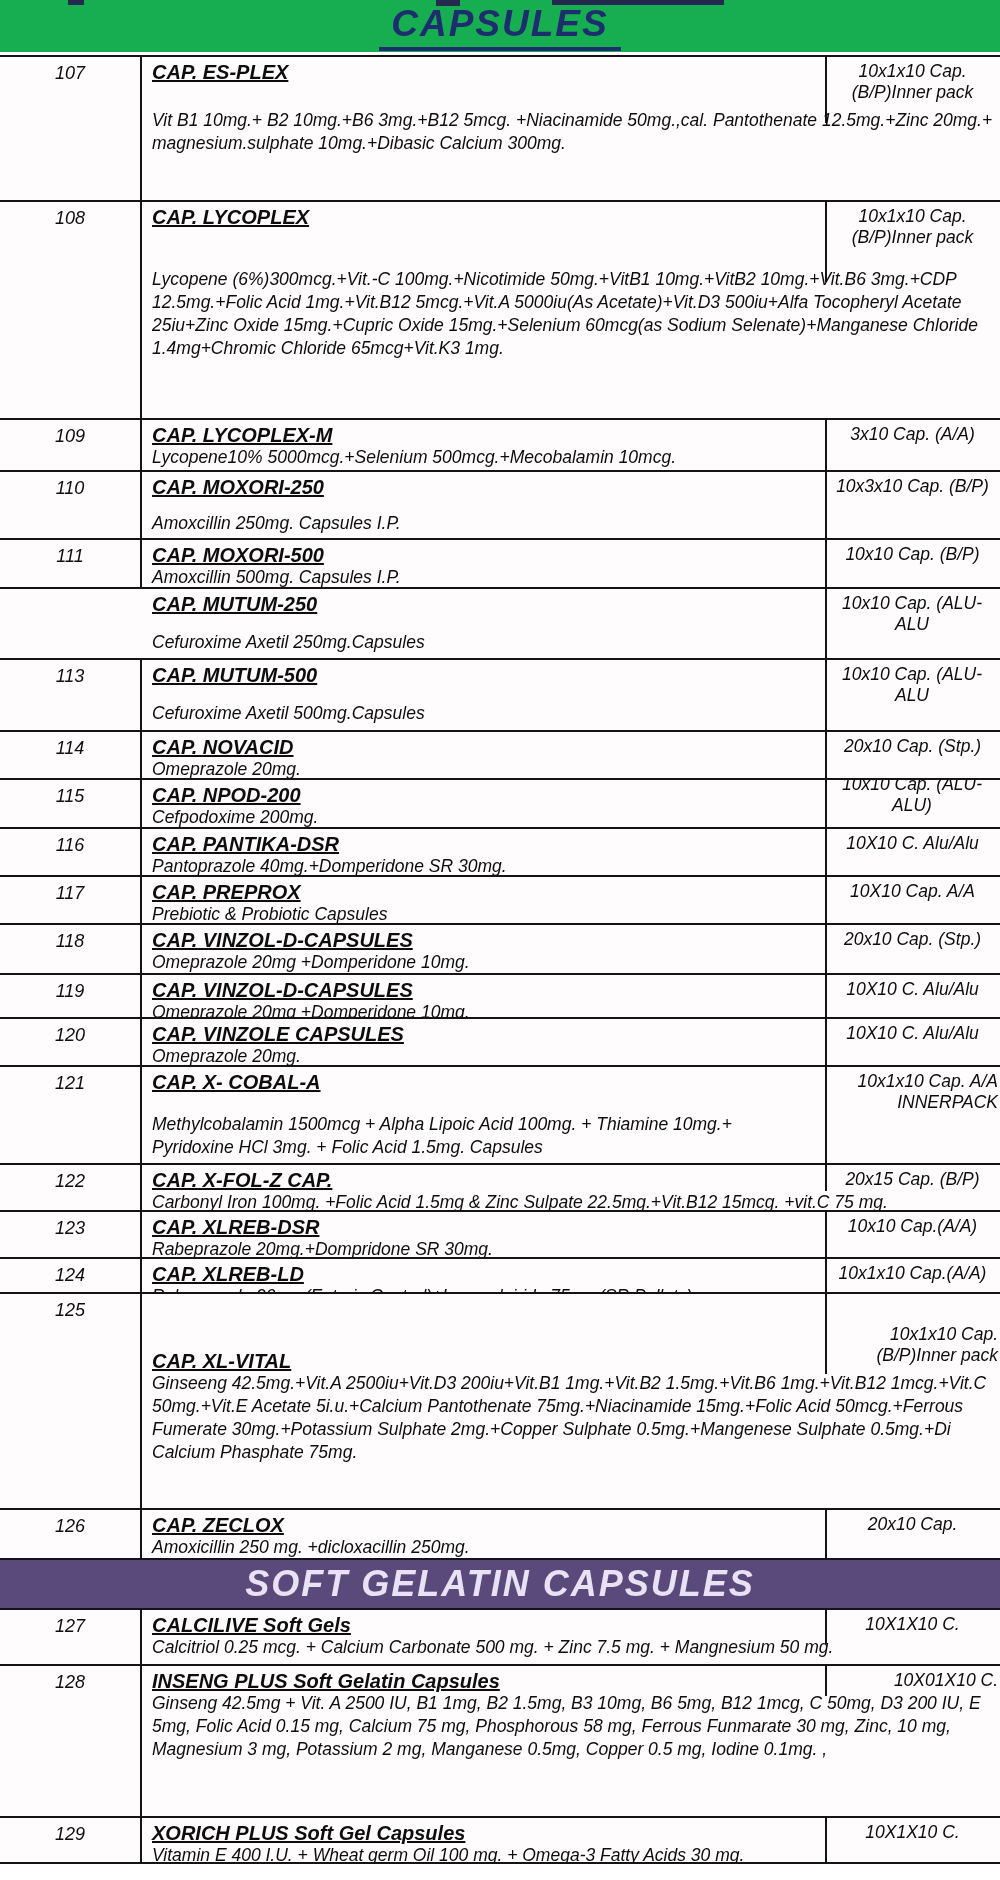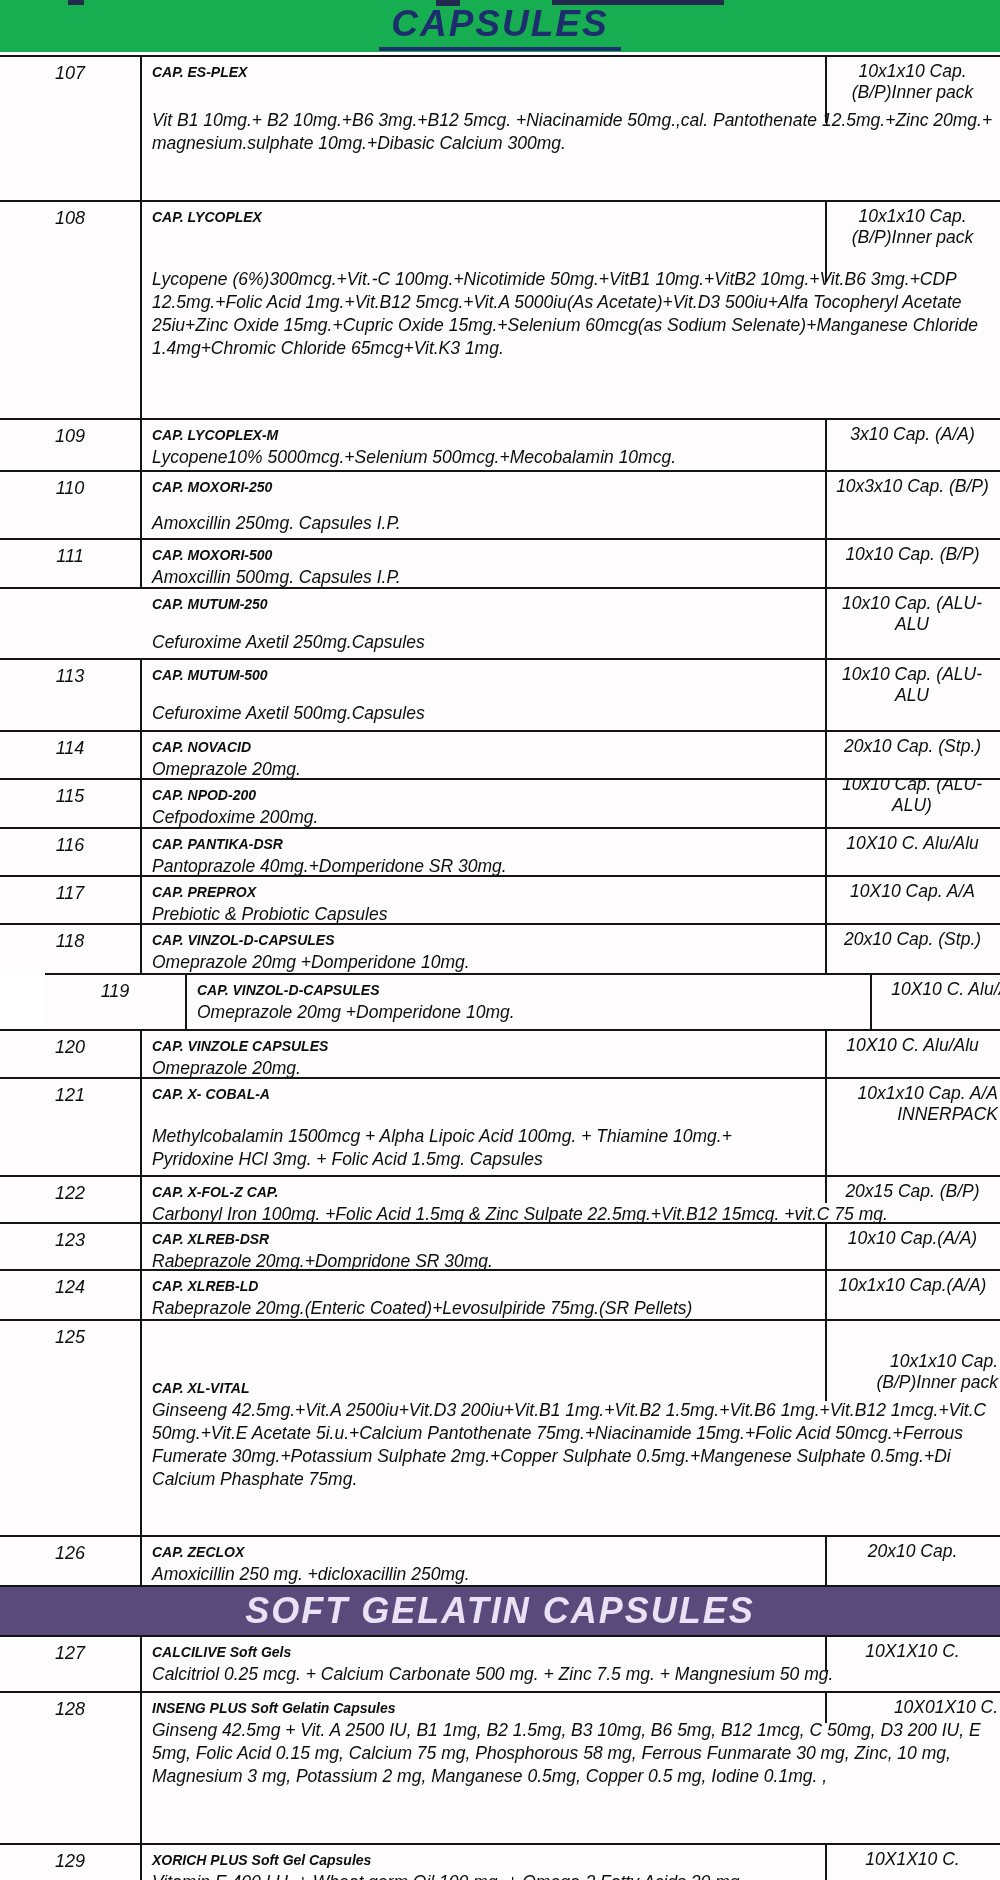--- a/index.html
+++ b/index.html
@@ -41,42 +41,42 @@
     text-align:center;padding-top:6px;font-size:18px;font-style:italic;box-sizing:border-box;
   }
   .divider{position:absolute;left:825px;top:0;width:2px;height:100%;background:#141414;z-index:1;}
   .pack{
     position:absolute;left:827px;top:4px;width:171px;text-align:center;
     font-style:italic;font-size:17.5px;line-height:21px;z-index:1;box-sizing:border-box;
   }
   .pack-left{text-align:right;padding-left:12px;}
   .pack-narrow{width:152px;left:836px;}
   .inner{margin-left:152px;padding:4px 0 0 0;position:relative;z-index:2;}
-  .name{font-weight:bold;font-style:italic;font-size:14px;line-height:22px;white-space:nowrap;}
+  .name{font-weight:bold;font-style:italic;font-size:20px;line-height:22px;white-space:nowrap;text-decoration:underline;}
   .comp{font-style:italic;font-size:17.5px;line-height:23px;max-width:846px;}
 
   
   .r107{height:145px;}            .r107 .comp{margin-top:26px;}   .r107 .divider{height:66px;}
   .r108{height:218px;}            .r108 .comp{margin-top:40px;}   .r108 .divider{height:80px;}
   .r109{height:52px;}
   .r110{height:68px;}             .r110 .comp{margin-top:14px;}
   .r111{height:49px;}
   .r112{height:71px;}             .r112 .comp{margin-top:16px;}
   .r113{height:72px;}             .r113 .comp{margin-top:16px;}
   .r114{height:48px;}
   .r115{height:49px;}             .r115 .pack{top:-6px;height:52px;overflow:hidden;}
   .r116{height:48px;}
   .r117{height:48px;}
   .r118{height:50px;}
-  .r119{height:56px;margin-left:45px;}
+  .r119{height:44px;}
   .r120{height:48px;}
   .r121{height:98px;}             .r121 .comp{margin-top:20px;max-width:665px;}
   .r122{height:47px;}             .r122 .divider{height:26px;}
   .r123{height:47px;}
-  .r124{height:50px;}
+  .r124{height:35px;}
   .r125{height:216px;}            .r125 .name{margin-top:52px;}   .r125 .divider{height:80px;}
                                   .r125 .pack{top:30px;}
   .r126{height:50px;}
   .r127{height:56px;}             .r127 .divider{height:34px;}
   .r128{height:152px;}            .r128 .divider{height:30px;}
   .r129{height:48px;border-bottom:2px solid #141414;}
 </style>
 </head>
 <body>
 

